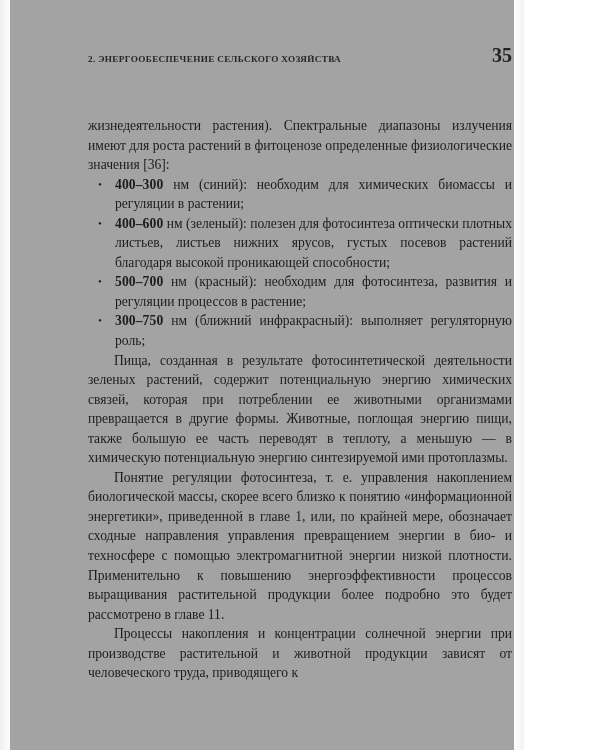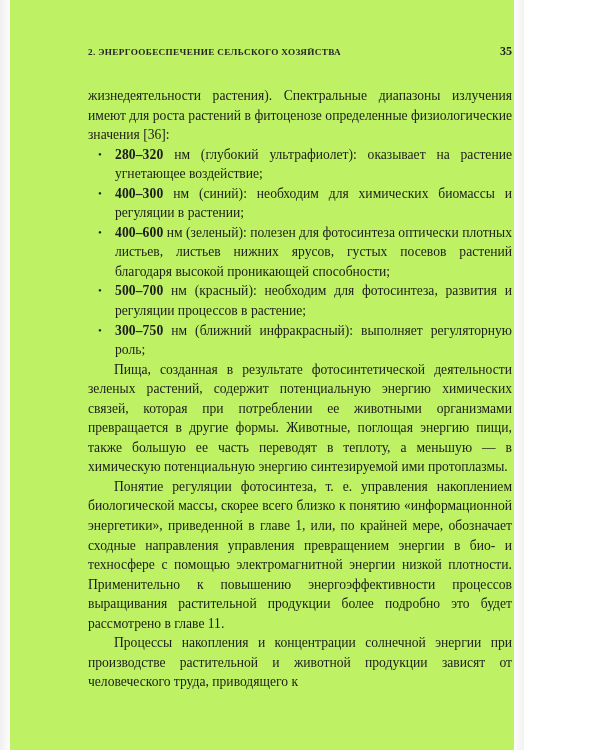--- a/index.html
+++ b/index.html
@@ -11,21 +11,21 @@
     height: 750px;
     background: #ffffff;
     font-family: "Liberation Serif", "DejaVu Serif", serif;
     color: #1a1a1a;
     overflow: hidden;
   }
   .page {
     position: relative;
     width: 524px;
     height: 750px;
-    background: #bef264;
+    background: #a3a3a3;
     box-sizing: border-box;
   }
   
   .scan-edge-left {
     position: absolute;
     left: 0; top: 0;
     width: 10px; height: 750px;
     background: linear-gradient(to right, #f0f0f0, #fdfdfd);
   }
   .scan-edge-right {
@@ -46,21 +46,21 @@
   }
   .head-title {
     font-size: 9.2px;
     letter-spacing: 0.35px;
     font-weight: 700;
     text-transform: uppercase;
     color: #262626;
     white-space: nowrap;
   }
   .head-folio {
-    font-size: 12px;
+    font-size: 20px;
     font-weight: 700;
     color: #222222;
     margin-left: 19px;
   }
 
   .textblock {
     position: absolute;
     left: 88px;
     top: 86px;
     width: 424px;
@@ -71,20 +71,21 @@
     color: #1c1c1c;
   }
 
   p.para {
     margin: 0;
     text-indent: 26px;
     text-align: justify;
   }
   p.para.cont {
     text-indent: 0;
+    margin-top: 30px;
   }
 
   ul.spectrum {
     list-style: none;
     margin: 0;
     padding: 0;
   }
   ul.spectrum > li {
     position: relative;
     margin: 0;
@@ -120,23 +121,20 @@
     <span class="head-title">2. ЭНЕРГООБЕСПЕЧЕНИЕ СЕЛЬСКОГО ХОЗЯЙСТВА</span>
     <span class="head-folio">35</span>
   </div>
 
   <div class="textblock">
 
     <p class="para cont">жизнедеятельности растения). Спектральные диапазоны излучения имеют для роста растений в фитоценозе определенные физиологические значения [36]:</p>
 
     <ul class="spectrum">
       <li>
-        <span class="band">280–320</span><span> нм (глубокий ультрафиолет): оказывает на растение угнетающее воздействие;</span>
-      </li>
-      <li>
         <span class="band">400–300</span><span> нм (синий): необходим для химических биомассы и регуляции в растении;</span>
       </li>
       <li>
         <span class="band">400–600</span><span> нм (зеленый): полезен для фотосинтеза оптически плотных листьев, листьев нижних ярусов, густых посевов растений благодаря высокой проникающей способности;</span>
       </li>
       <li>
         <span class="band">500–700</span><span> нм (красный): необходим для фотосинтеза, развития и регуляции процессов в растение;</span>
       </li>
       <li>
         <span class="band">300–750</span><span> нм (ближний инфракрасный): выполняет регуляторную роль;</span>

